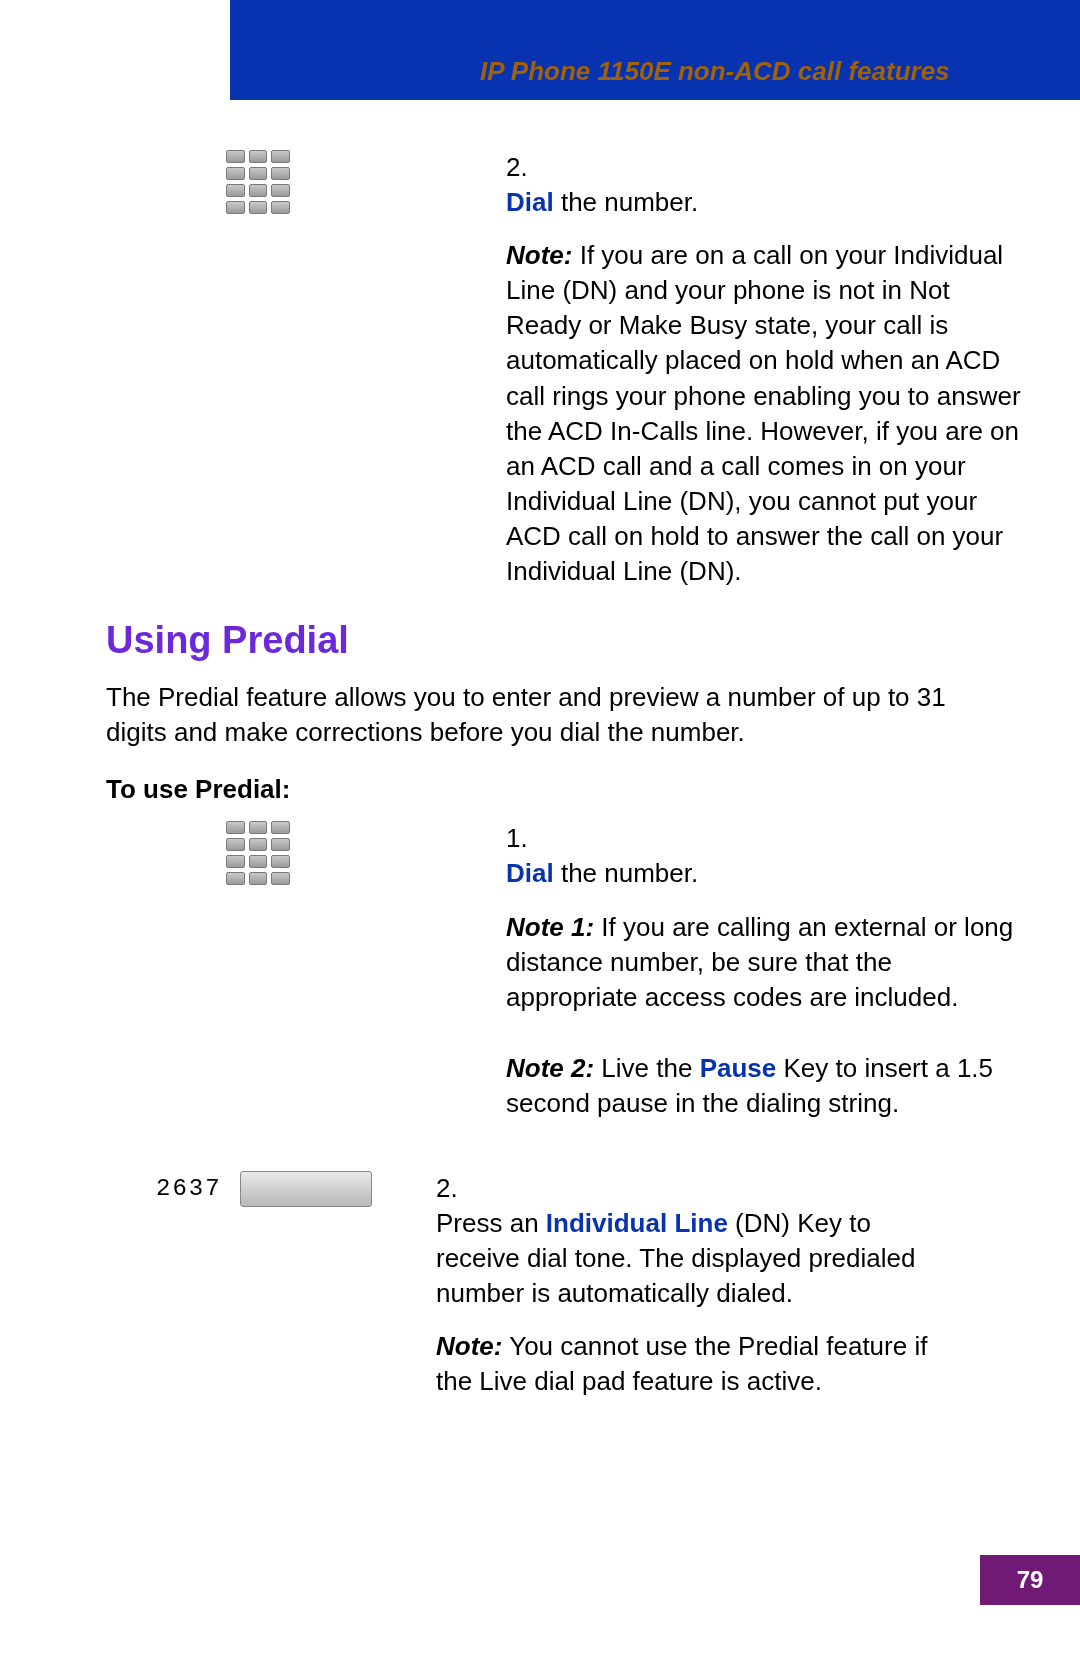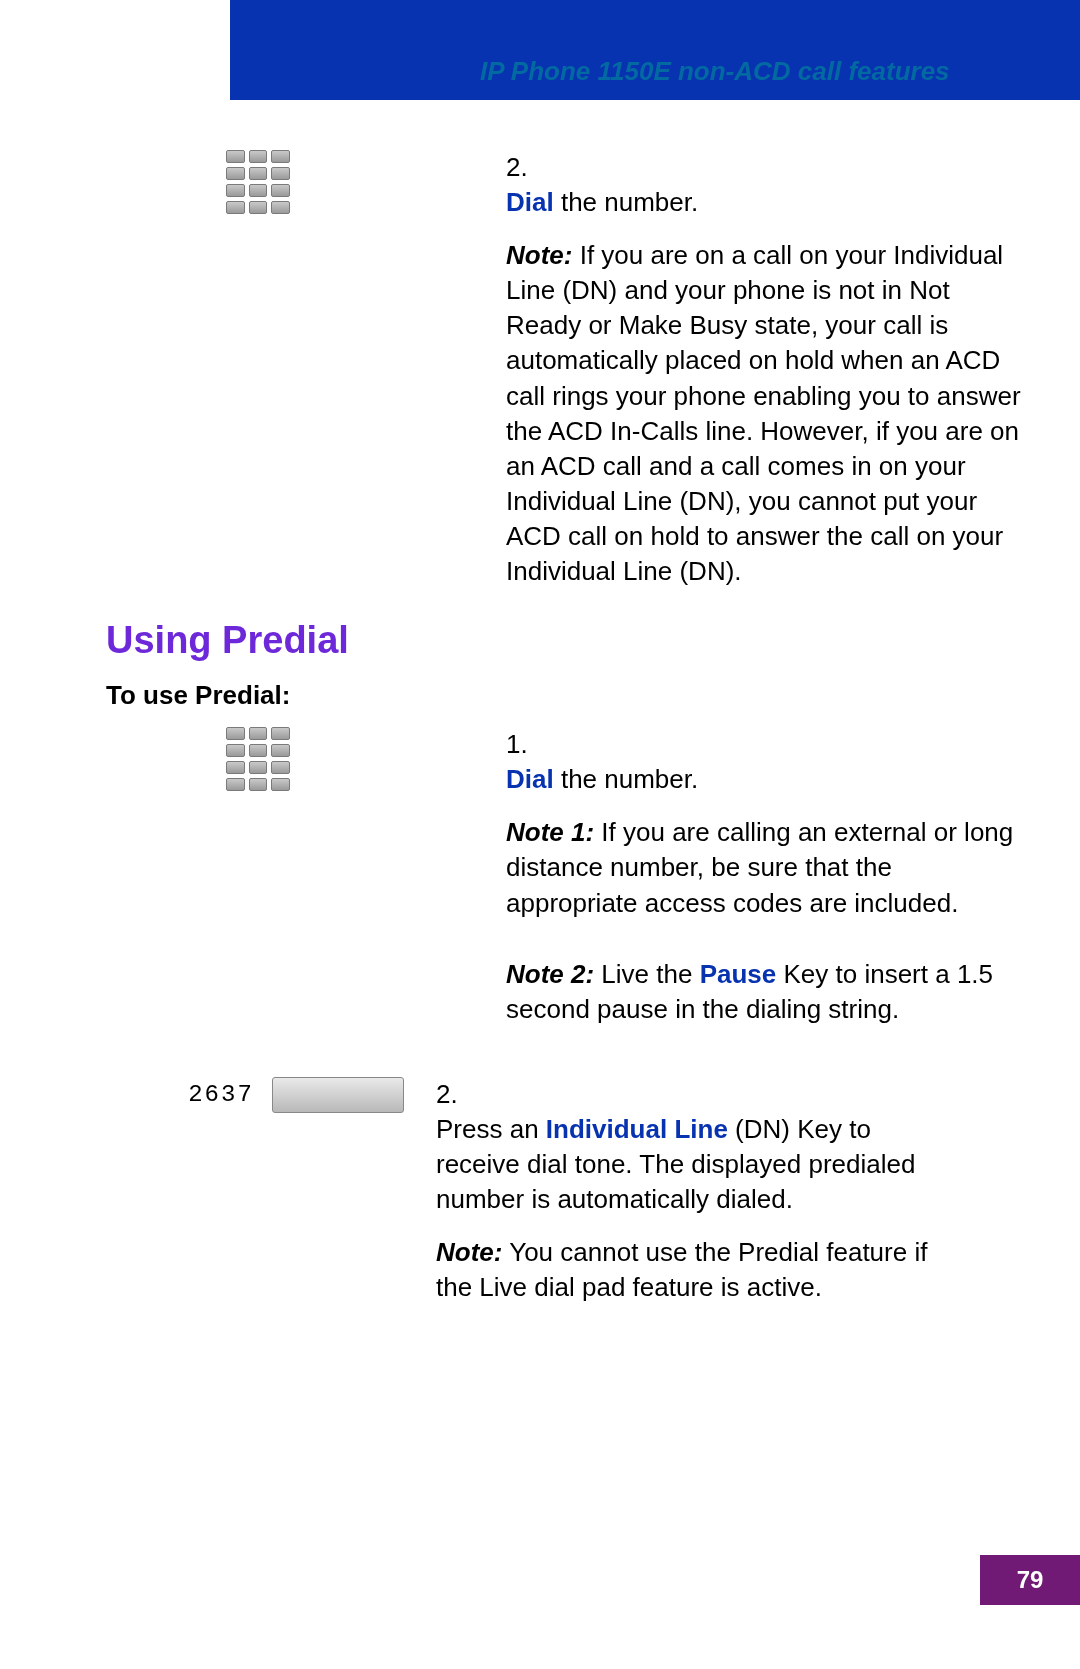--- a/index.html
+++ b/index.html
@@ -1,24 +1,24 @@
 <!DOCTYPE html>
 <html><head>
 <meta charset="utf-8">
 <style>
   html,body{margin:0;padding:0;background:#fff;font-family:Arial,Helvetica,sans-serif;color:#000}
   body{width:1080px;height:1669px;position:relative;overflow:hidden}
   .header-bar{position:absolute;top:0;left:230px;width:870px;height:100px;background:#0733b1}
-  .header-text{position:absolute;top:56px;left:480px;font-size:26px;font-weight:bold;color:#0369a1;font-style:italic;font-family:"Arial",sans-serif}
+  .header-text{position:absolute;top:56px;left:480px;font-size:26px;font-weight:bold;color:#a16207;font-style:italic;font-family:"Arial",sans-serif}
   .content{position:absolute;top:150px;left:106px;width:850px}
   .dialpad{width:64px;height:64px;display:grid;grid-template-columns:repeat(3,1fr);grid-template-rows:repeat(4,1fr);gap:4px}
   .dkey{background:linear-gradient(180deg,#c9c9c9,#9a9a9a);border-radius:2px;border:1px solid #7a7a7a}
   .step-row{display:flex;align-items:flex-start;margin-bottom:20px}
   .left-col{width:280px;flex:none;display:flex;gap:18px;align-items:flex-start;padding-left:120px}
-  .left-col2{width:280px;flex:none;display:flex;gap:18px;align-items:center;justify-content:center;padding-left:50px}
+  .left-col2{width:280px;flex:none;display:flex;gap:18px;align-items:center;justify-content:flex-start;padding-left:50px}
   .disp-num{font-family:"Courier New",monospace;font-size:24px;letter-spacing:2px}
   .line-key{width:130px;height:34px;background:linear-gradient(180deg,#e9e9e9,#b8b8b8);border:1px solid #888;border-radius:3px}
   .right-col{flex:1;font-size:26px;line-height:1.35}
   .list-num{display:inline-block;width:34px;vertical-align:top}
   .list-body{display:inline-block;width:520px;vertical-align:top}
   .kw{color:#0733b1;font-weight:bold}
   .note-label{font-style:italic;font-weight:bold}
   .h2{color:#6d28d9;font-weight:bold;font-size:38px;margin-top:30px;margin-bottom:18px;font-family:"Arial",sans-serif}
   .para{font-size:26px;line-height:1.35;margin-bottom:24px}
   .subhead{font-size:26px;font-weight:bold;margin-bottom:16px}
@@ -54,20 +54,21 @@
       <span class="list-num">2.</span>
       <span class="list-body">
         <span class="kw">Dial</span><span> the number.</span>
         <div class="gap"></div>
         <span class="note-label">Note:</span><span> If you are on a call on your Individual Line (DN) and your phone is not in Not Ready or Make Busy state, your call is automatically placed on hold when an ACD call rings your phone enabling you to answer the ACD In-Calls line. However, if you are on an ACD call and a call comes in on your Individual Line (DN), you cannot put your ACD call on hold to answer the call on your Individual Line (DN).</span>
       </span>
     </div>
   </div>
 
   <div class="h2">Using Predial</div>
+  <div class="para">The Predial feature allows you to enter and preview a number of up to 31 digits and make corrections before you dial the number.</div>
   <div class="subhead">To use Predial:</div>
 
   <div class="step-row">
     <div class="left-col">
       <div class="dialpad">
         <div class="dkey"></div>
           <div class="dkey"></div>
           <div class="dkey"></div>
         <div class="dkey"></div>
           <div class="dkey"></div>

